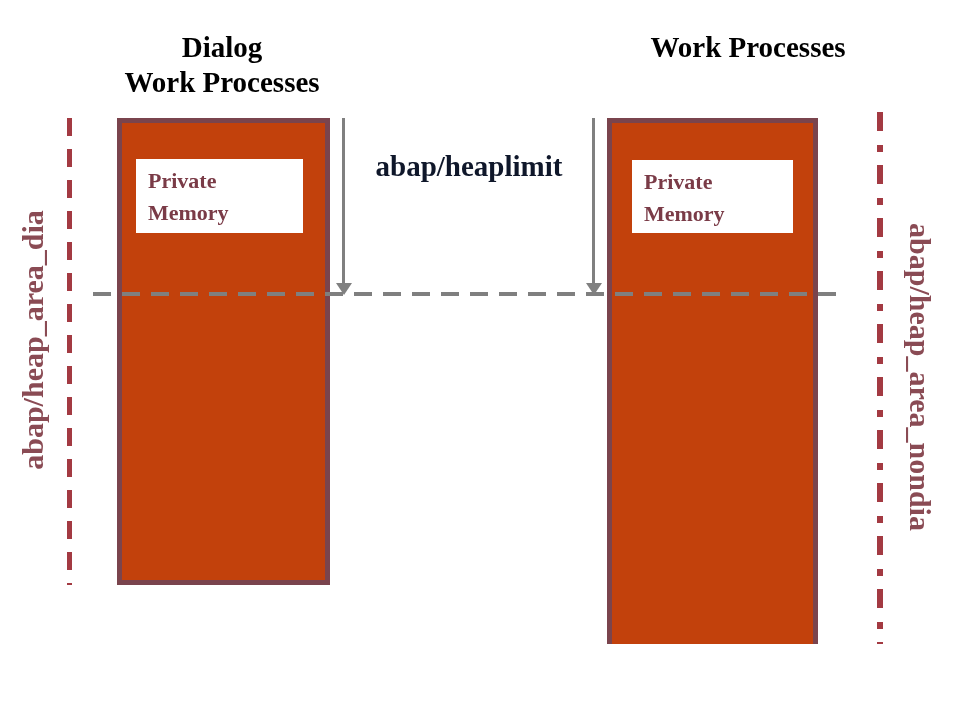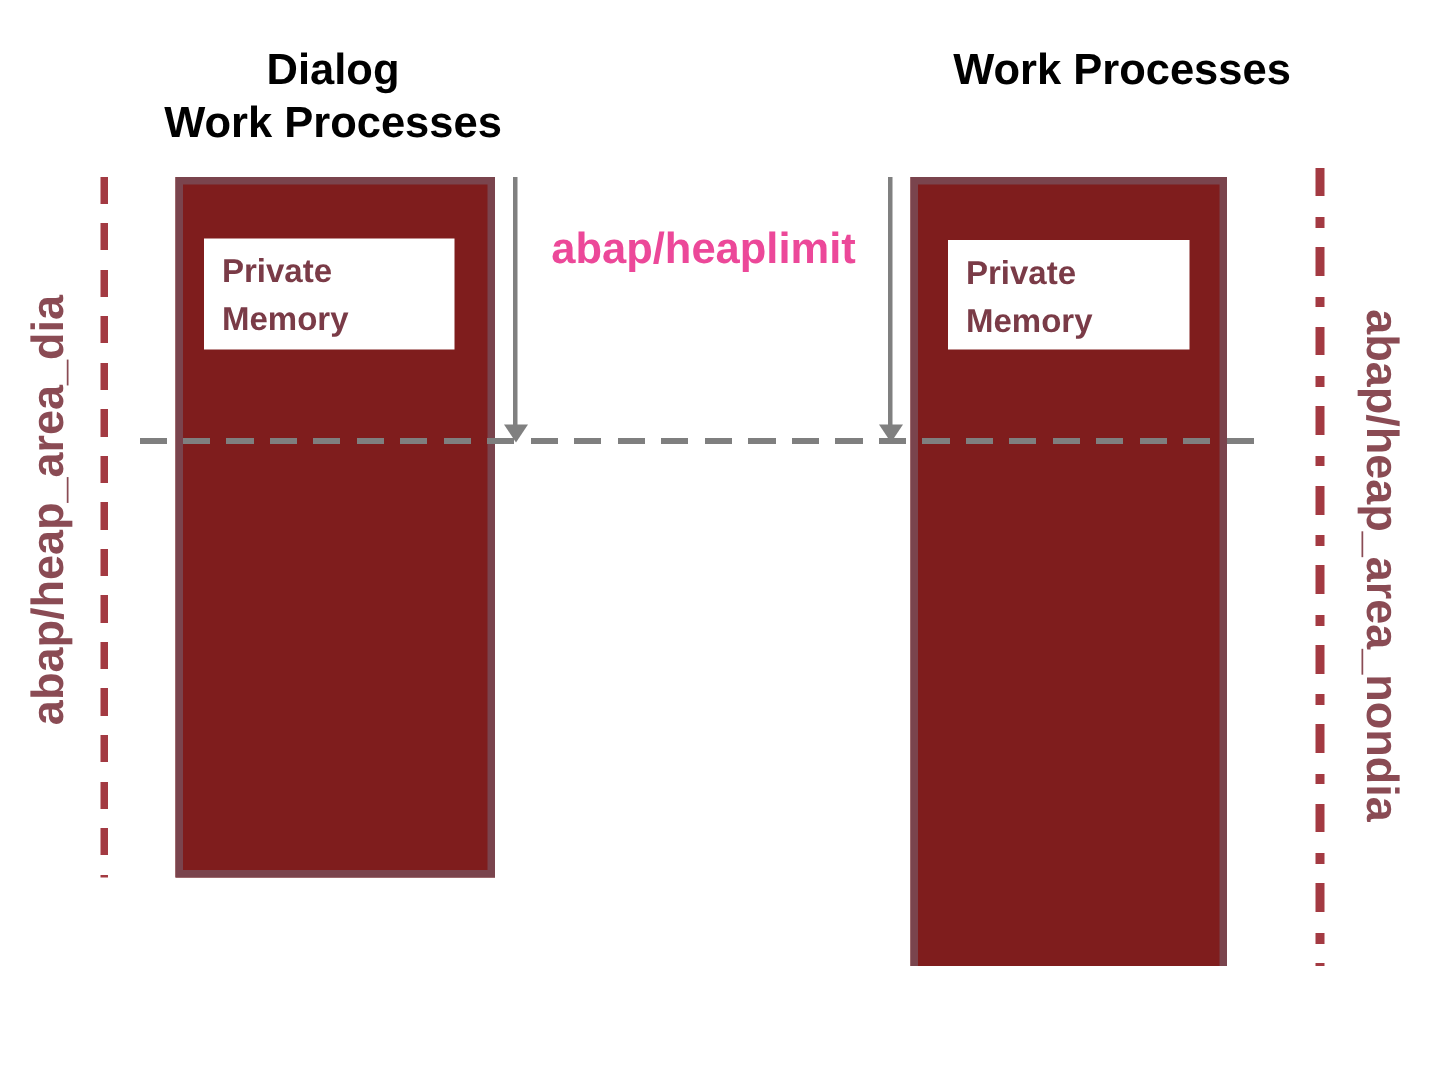--- a/index.html
+++ b/index.html
@@ -2,41 +2,41 @@
 <html><head>
 <meta charset="utf-8">
 <style>
   html, body { margin: 0; padding: 0; background: #ffffff; }
   .stage {
     position: relative;
     width: 960px;
     height: 644px;
     background: #ffffff;
     overflow: hidden;
-    font-family: Liberation Sans, sans-serif;
+    font-family: Liberation Serif, serif;
   }
 
   
   .col-title {
     position: absolute;
     top: 30px;
     text-align: center;
     font-weight: bold;
     font-size: 29px;
     line-height: 35px;
     color: #000000;
   }
   .col-title.left  { left: 82px;  width: 280px; }
   .col-title.right { left: 598px; width: 300px; }
 
   
   .wp-box {
     position: absolute;
     top: 118px;
-    background: #7f1d1d;
+    background: #c2410c;
     border: 5px solid #7a444d;
     box-sizing: border-box;
   }
   .wp-box.left  { left: 117px; width: 213px; height: 467px; }
   .wp-box.right { left: 607px; width: 211px; height: 556px; }
 
   
   .pm-box {
     position: absolute;
     background: #ffffff;
@@ -73,21 +73,21 @@
 
   
   .heaplimit-label {
     position: absolute;
     left: 344px;
     top: 150px;
     width: 250px;
     text-align: center;
     font-weight: bold;
     font-size: 29px;
-    color: #ec4899;
+    color: #0f172a;
     white-space: nowrap;
   }
 
   
   .h-dashed {
     position: absolute;
     left: 93px;
     top: 292px;
     width: 750px;
     height: 4px;

